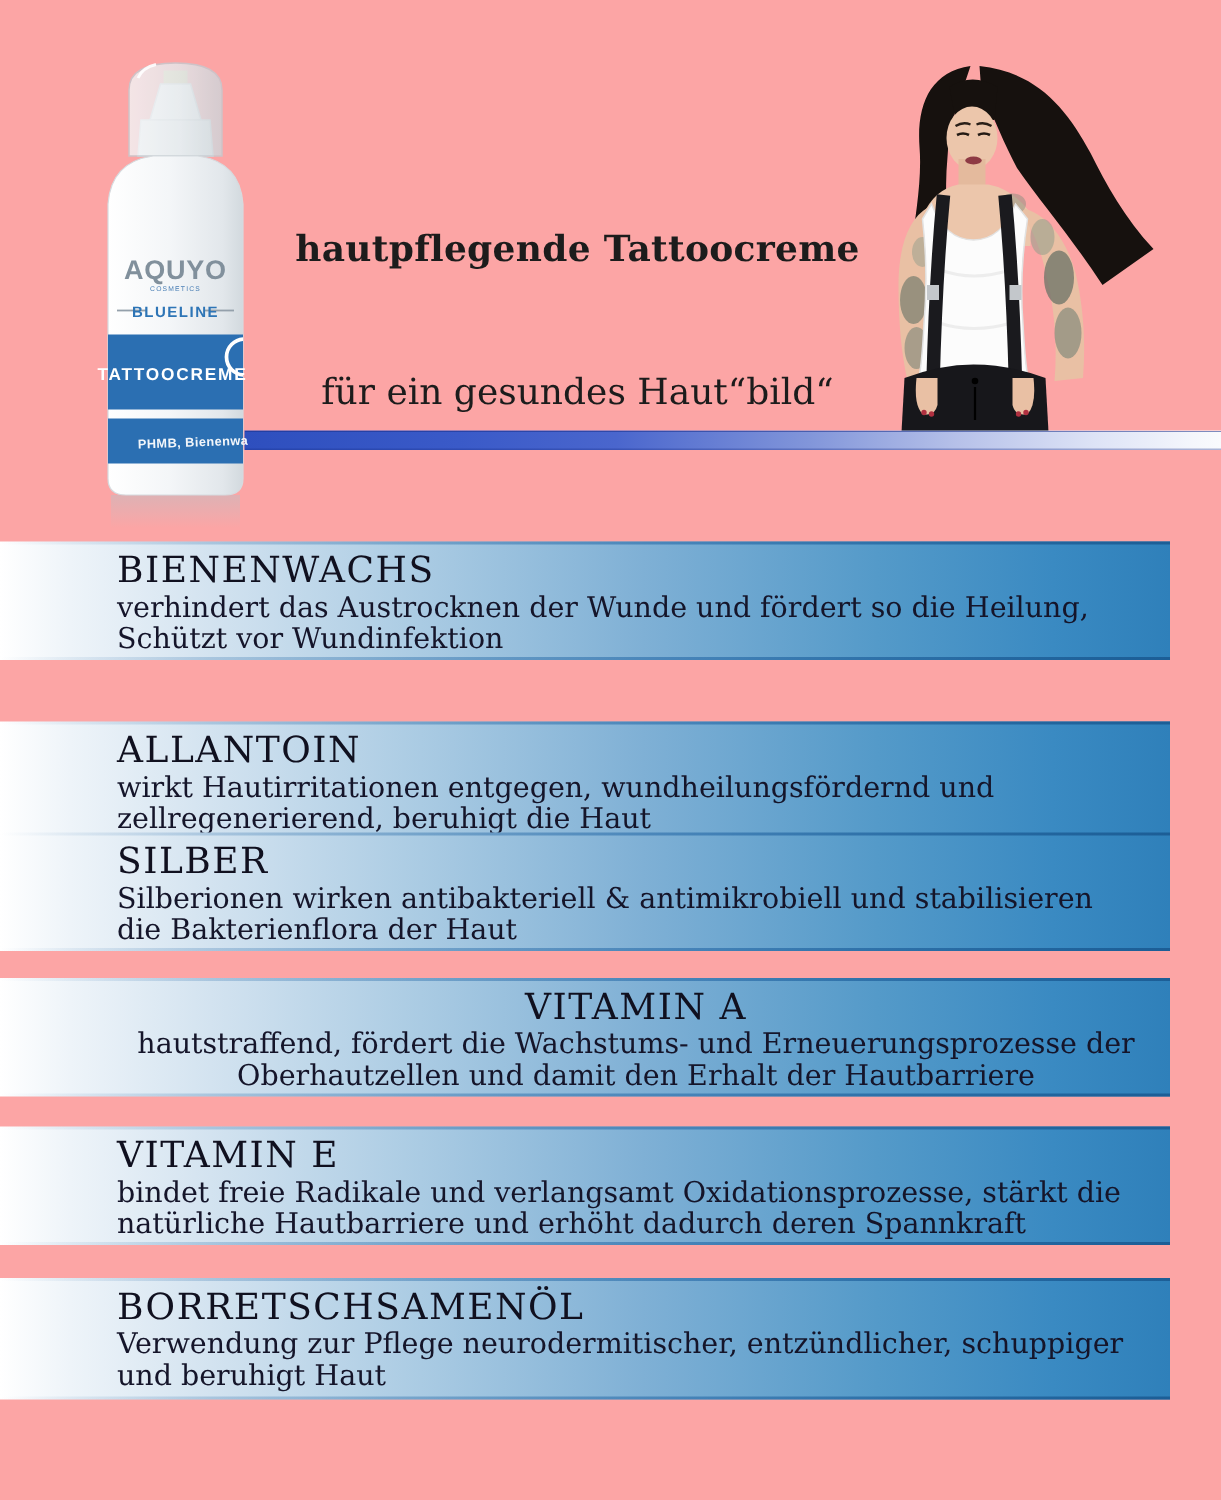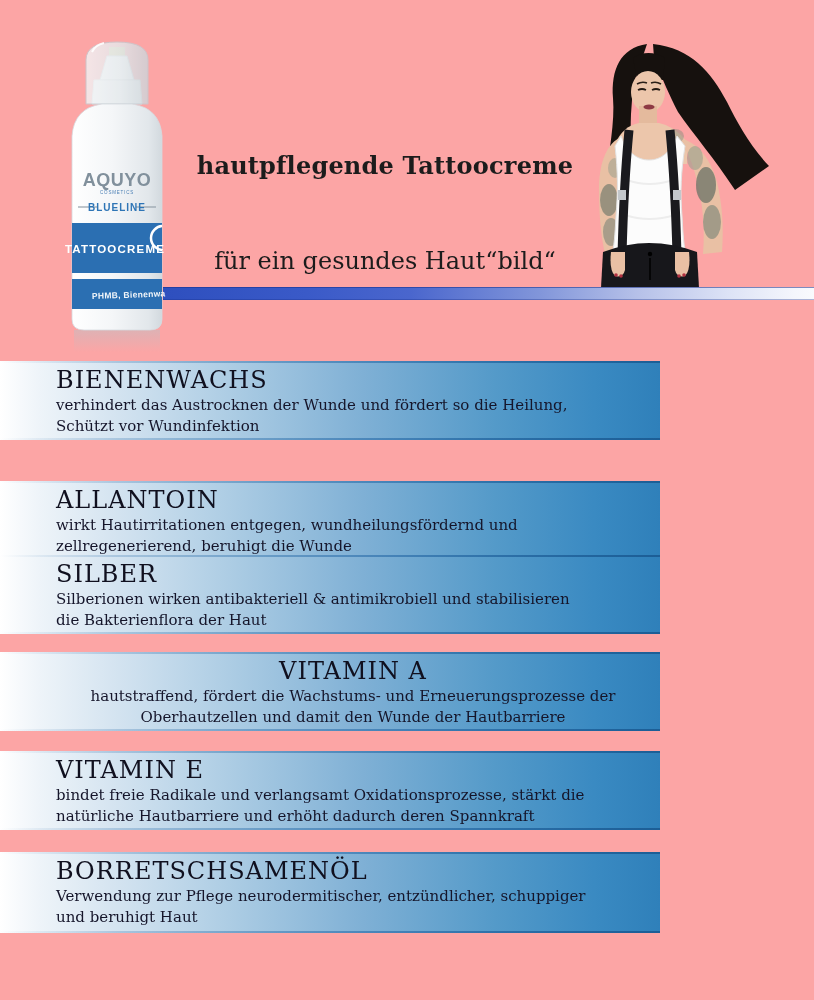--- a/index.html
+++ b/index.html
@@ -26,44 +26,44 @@
     background:linear-gradient(90deg,#2e4fbe 0%,#3a5ac8 22%,#4a66cd 38%,
       #8296da 58%,#b6c1e9 73%,#dde3f6 87%,#f4f6fc 97%,#f9fafd 100%);
     box-shadow:inset 0 1px 0 rgba(25,50,140,.55), inset 0 -1px 0 rgba(25,50,140,.35);
   }
   .bottle-wrap{position:absolute;left:62px;top:38px;width:110px;height:320px;z-index:4;}
   .woman-wrap{position:absolute;left:575px;top:40px;width:215px;height:248px;z-index:2;}
   svg text{font-family:"Liberation Sans", sans-serif;}
 
   
   .ingredient{
-    position:absolute;left:0;width:660px;height:79px;
+    position:absolute;left:0;width:780px;height:79px;
     background:linear-gradient(90deg,#ffffff 0%,#eef4f9 6%,#d3e3f0 18%,
       #aacbe3 36%,#7fb0d5 55%,#549ac9 75%,#3a8ac2 90%,#2f80ba 100%);
-    box-sizing:border-box;padding:4px 10px 0 56px;
+    box-sizing:border-box;padding:4px 10px 0 78px;
   }
   .ingredient::before,.ingredient::after{
     content:"";position:absolute;left:0;width:100%;height:2px;
     background:linear-gradient(90deg,rgba(42,108,168,0) 0%,
       rgba(42,108,168,.25) 18%,rgba(42,108,168,.65) 60%,rgba(27,92,148,.95) 100%);
   }
   .ingredient::before{top:0;}
   .ingredient::after{bottom:0;}
   .ingredient:nth-of-type(1){top:361px;}
   .ingredient:nth-of-type(2){top:481px;}
   .ingredient:nth-of-type(3){top:555px;}
   .ingredient:nth-of-type(4){top:652px;text-align:center;}
   .ingredient:nth-of-type(5){top:751px;}
   .ingredient:nth-of-type(6){top:852px;height:81px;}
   .ing-h{
     margin:0;font-size:24px;line-height:30px;font-weight:normal;
     letter-spacing:1px;color:#10101f;
   }
   .ing-t{
-    margin:0;font-size:15px;line-height:21px;color:#15152a;
+    margin:0;font-size:19px;line-height:21px;color:#15152a;
   }
 </style>
 </head>
 <body>
 
 <div class="page">
 
   <div class="bottle-wrap">
     <svg viewBox="0 0 110 320" width="110" height="320">
       <defs>
@@ -203,31 +203,31 @@
 
   <main>
     <section class="ingredient">
       <h2 class="ing-h">BIENENWACHS</h2>
       <p class="ing-t">verhindert das Austrocknen der Wunde und fördert so die Heilung,</p>
       <p class="ing-t">Schützt vor Wundinfektion</p>
     </section>
     <section class="ingredient">
       <h2 class="ing-h">ALLANTOIN</h2>
       <p class="ing-t">wirkt Hautirritationen entgegen, wundheilungsfördernd und</p>
-      <p class="ing-t">zellregenerierend, beruhigt die Wunde</p>
+      <p class="ing-t">zellregenerierend, beruhigt die Haut</p>
     </section>
     <section class="ingredient">
       <h2 class="ing-h">SILBER</h2>
       <p class="ing-t">Silberionen wirken antibakteriell &amp; antimikrobiell und stabilisieren</p>
       <p class="ing-t">die Bakterienflora der Haut</p>
     </section>
     <section class="ingredient">
       <h2 class="ing-h">VITAMIN A</h2>
       <p class="ing-t">hautstraffend, fördert die Wachstums- und Erneuerungsprozesse der</p>
-      <p class="ing-t">Oberhautzellen und damit den Wunde der Hautbarriere</p>
+      <p class="ing-t">Oberhautzellen und damit den Erhalt der Hautbarriere</p>
     </section>
     <section class="ingredient">
       <h2 class="ing-h">VITAMIN E</h2>
       <p class="ing-t">bindet freie Radikale und verlangsamt Oxidationsprozesse, stärkt die</p>
       <p class="ing-t">natürliche Hautbarriere und erhöht dadurch deren Spannkraft</p>
     </section>
     <section class="ingredient">
       <h2 class="ing-h">BORRETSCHSAMENÖL</h2>
       <p class="ing-t">Verwendung zur Pflege neurodermitischer, entzündlicher, schuppiger</p>
       <p class="ing-t">und beruhigt Haut</p>

